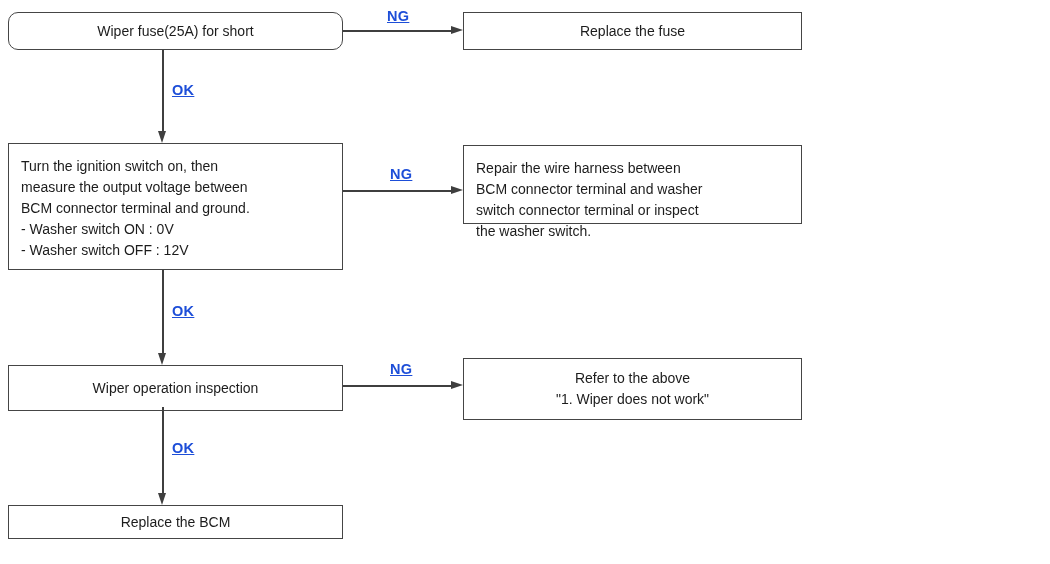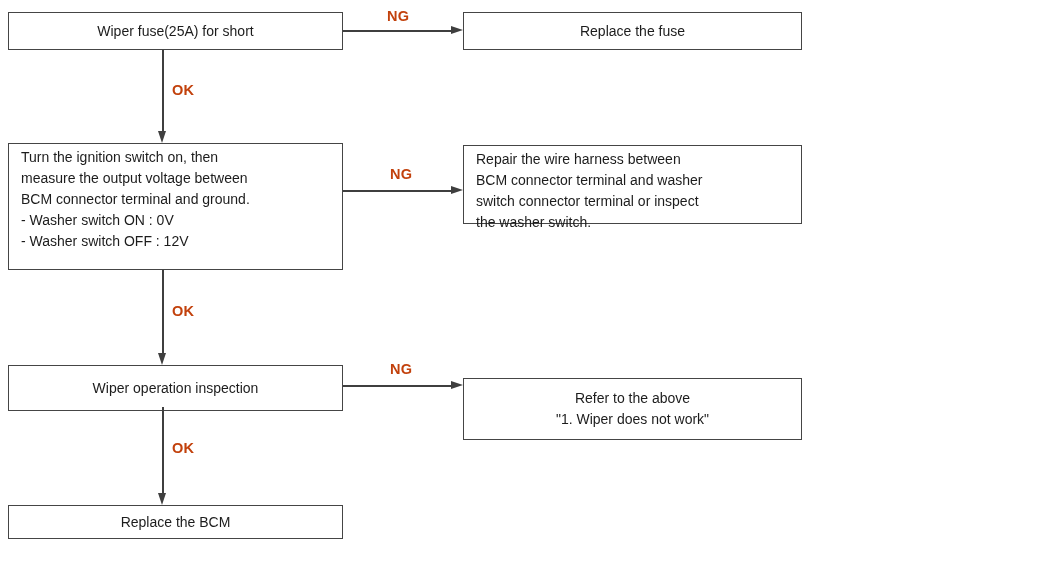--- a/index.html
+++ b/index.html
@@ -25,21 +25,21 @@
     line-height: 21px;
     white-space: pre-line;
   }
   .node.center {
     display: flex;
     align-items: center;
     justify-content: center;
     text-align: center;
   }
   .node.leftalign {
-    padding: 3px 12px;
+    padding: 12px 12px;
     text-align: left;
   }
   .edge {
     position: absolute;
     background: #3f3f3f;
   }
   .edge-h { height: 1.5px; }
   .edge-v { width: 1.5px; }
   .arrowhead {
     position: absolute;
@@ -53,31 +53,32 @@
   }
   .ah-down {
     border-top: 12px solid #3f3f3f;
     border-left: 4.5px solid transparent;
     border-right: 4.5px solid transparent;
   }
   .edge-label {
     position: absolute;
     font-weight: bold;
     font-size: 14.5px;
-    color: #c2410c;
+    color: #1d4ed8;
     letter-spacing: 0.3px;
+    text-decoration: underline;
   }
 
   
-  #n-step1   { left: 8px;   top: 12px;  width: 335px; height: 38px; }
+  #n-step1   { left: 8px;   top: 12px;  width: 335px; height: 38px; border-radius: 10px; }
   #n-result1 { left: 463px; top: 12px;  width: 339px; height: 38px; }
   #n-step2   { left: 8px;   top: 143px; width: 335px; height: 127px; }
   #n-result2 { left: 463px; top: 145px; width: 339px; height: 79px; }
   #n-step3   { left: 8px;   top: 365px; width: 335px; height: 46px; }
-  #n-result3 { left: 463px; top: 358px; width: 339px; height: 62px; margin-top: 20px; }
+  #n-result3 { left: 463px; top: 358px; width: 339px; height: 62px; }
   #n-step4   { left: 8px;   top: 505px; width: 335px; height: 34px; }
 
   
   #e-ng1 { left: 343px; top: 30px;  width: 110px; }
   #h-ng1 { left: 451px; top: 26px; }
   #e-ng2 { left: 343px; top: 190px; width: 110px; }
   #h-ng2 { left: 451px; top: 186px; }
   #e-ng3 { left: 343px; top: 385px; width: 110px; }
   #h-ng3 { left: 451px; top: 381px; }
   #e-ok1 { left: 162px; top: 50px;  height: 83px; }

